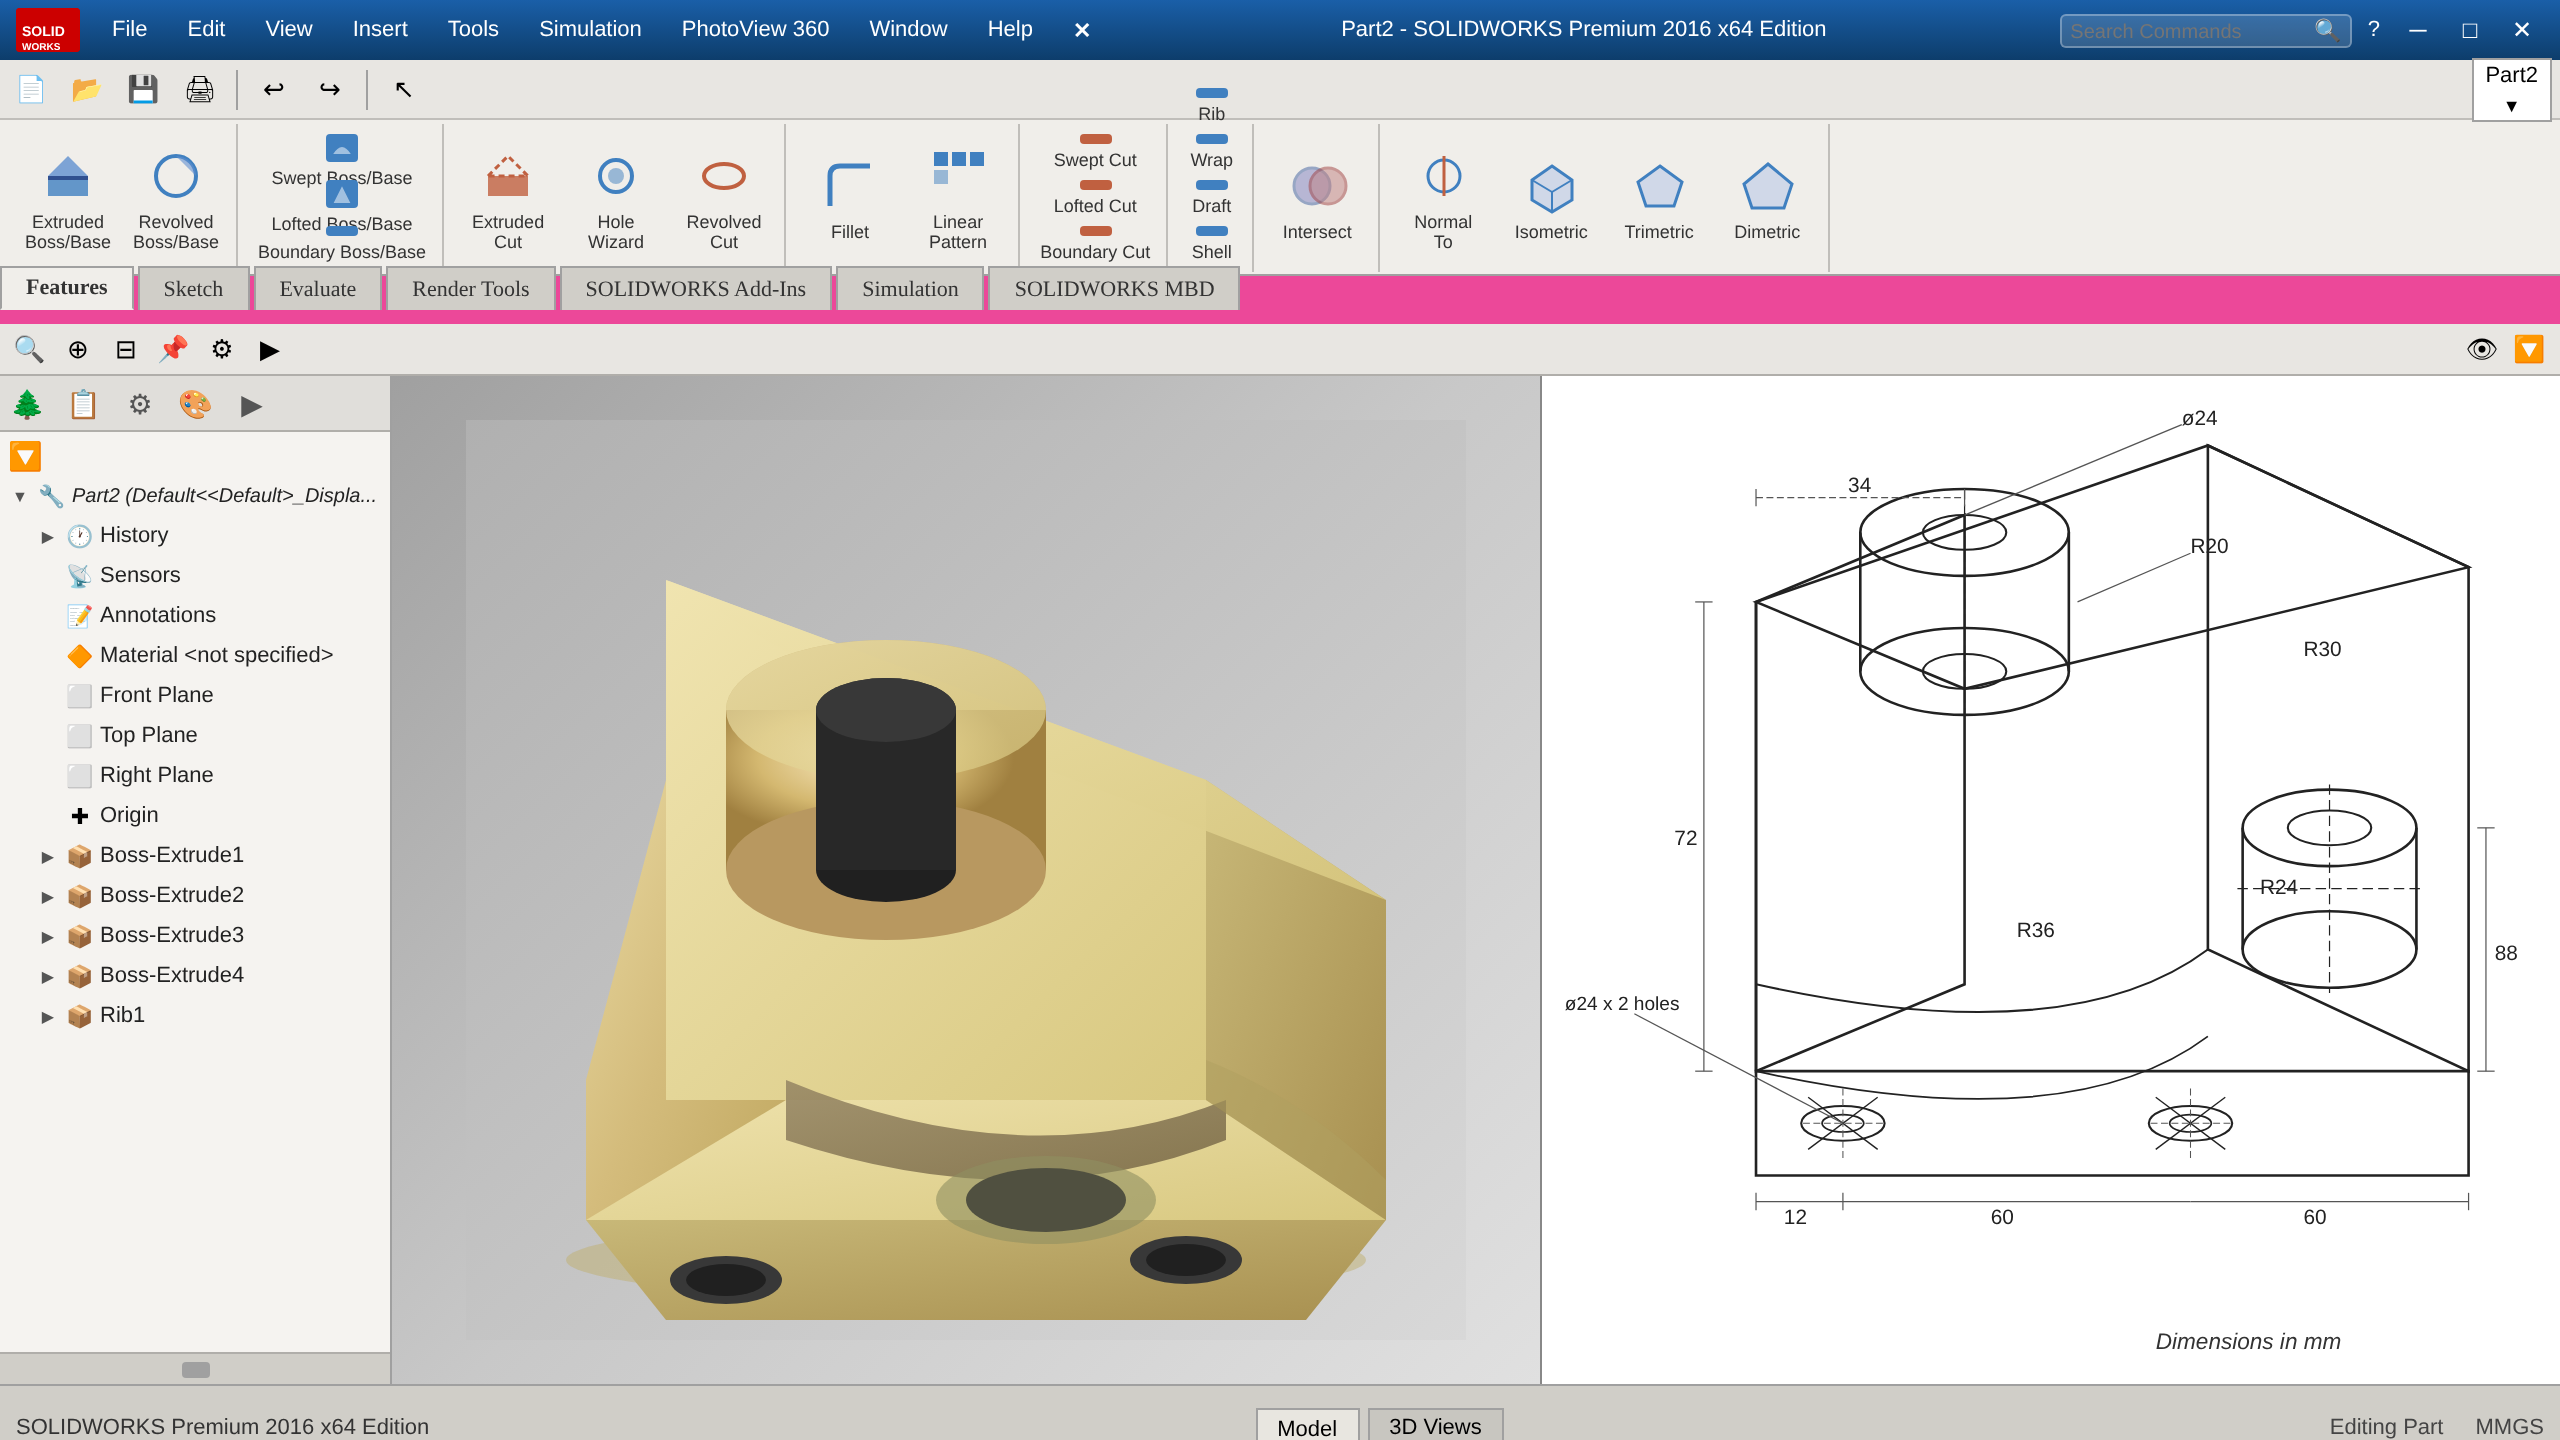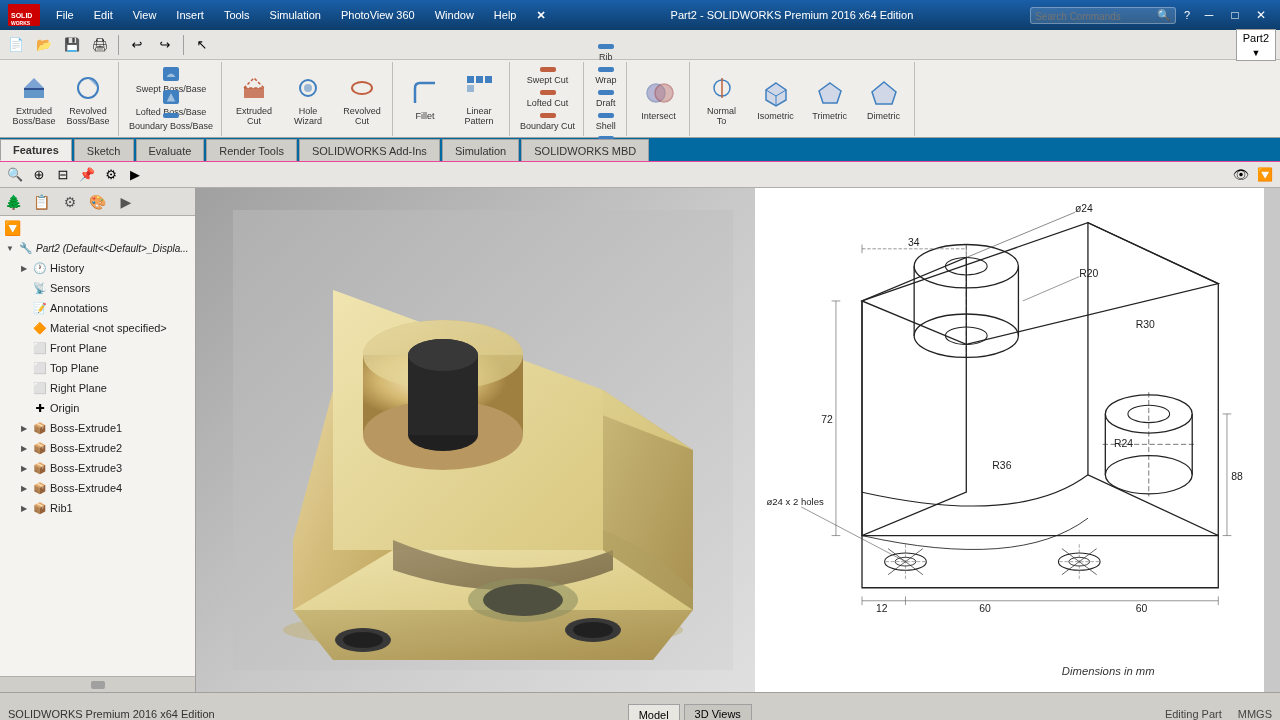--- a/index.html
+++ b/index.html
@@ -101,24 +101,25 @@
 
     .tool-stack {
       display: flex;
       flex-direction: column;
       gap: 1px;
     }
 
     
     #tab-bar {
       height: 24px;
-      background: #0369a1;
-      border-bottom: 1px solid #ec4899;
+      background: #ec4899;
+      border-bottom: 7px solid #ec4899;
       display: flex;
       align-items: flex-end;
+      font-family: Liberation Serif, serif;
     }
     .tab {
       padding: 3px 12px;
       font-size: 11px;
       cursor: pointer;
       border: 1px solid #a0a0a0;
       border-bottom: none;
       background: #d0cec8;
       margin-right: 2px;
       color: #333;
@@ -229,21 +230,21 @@
       background: linear-gradient(135deg, #a0a0a0 0%, #c8c8c8 50%, #e0e0e0 100%);
       border-right: 1px solid #888;
       display: flex;
       align-items: center;
       justify-content: center;
       overflow: hidden;
     }
 
     #drawing-view {
       position: absolute;
-      right: 16px; top: 0;
+      right: 0; top: 0;
       width: 47%;
       height: 100%;
       background: white;
       overflow: hidden;
     }
 
     
     #statusbar {
       height: 43px;
       background: #d0cec8;

